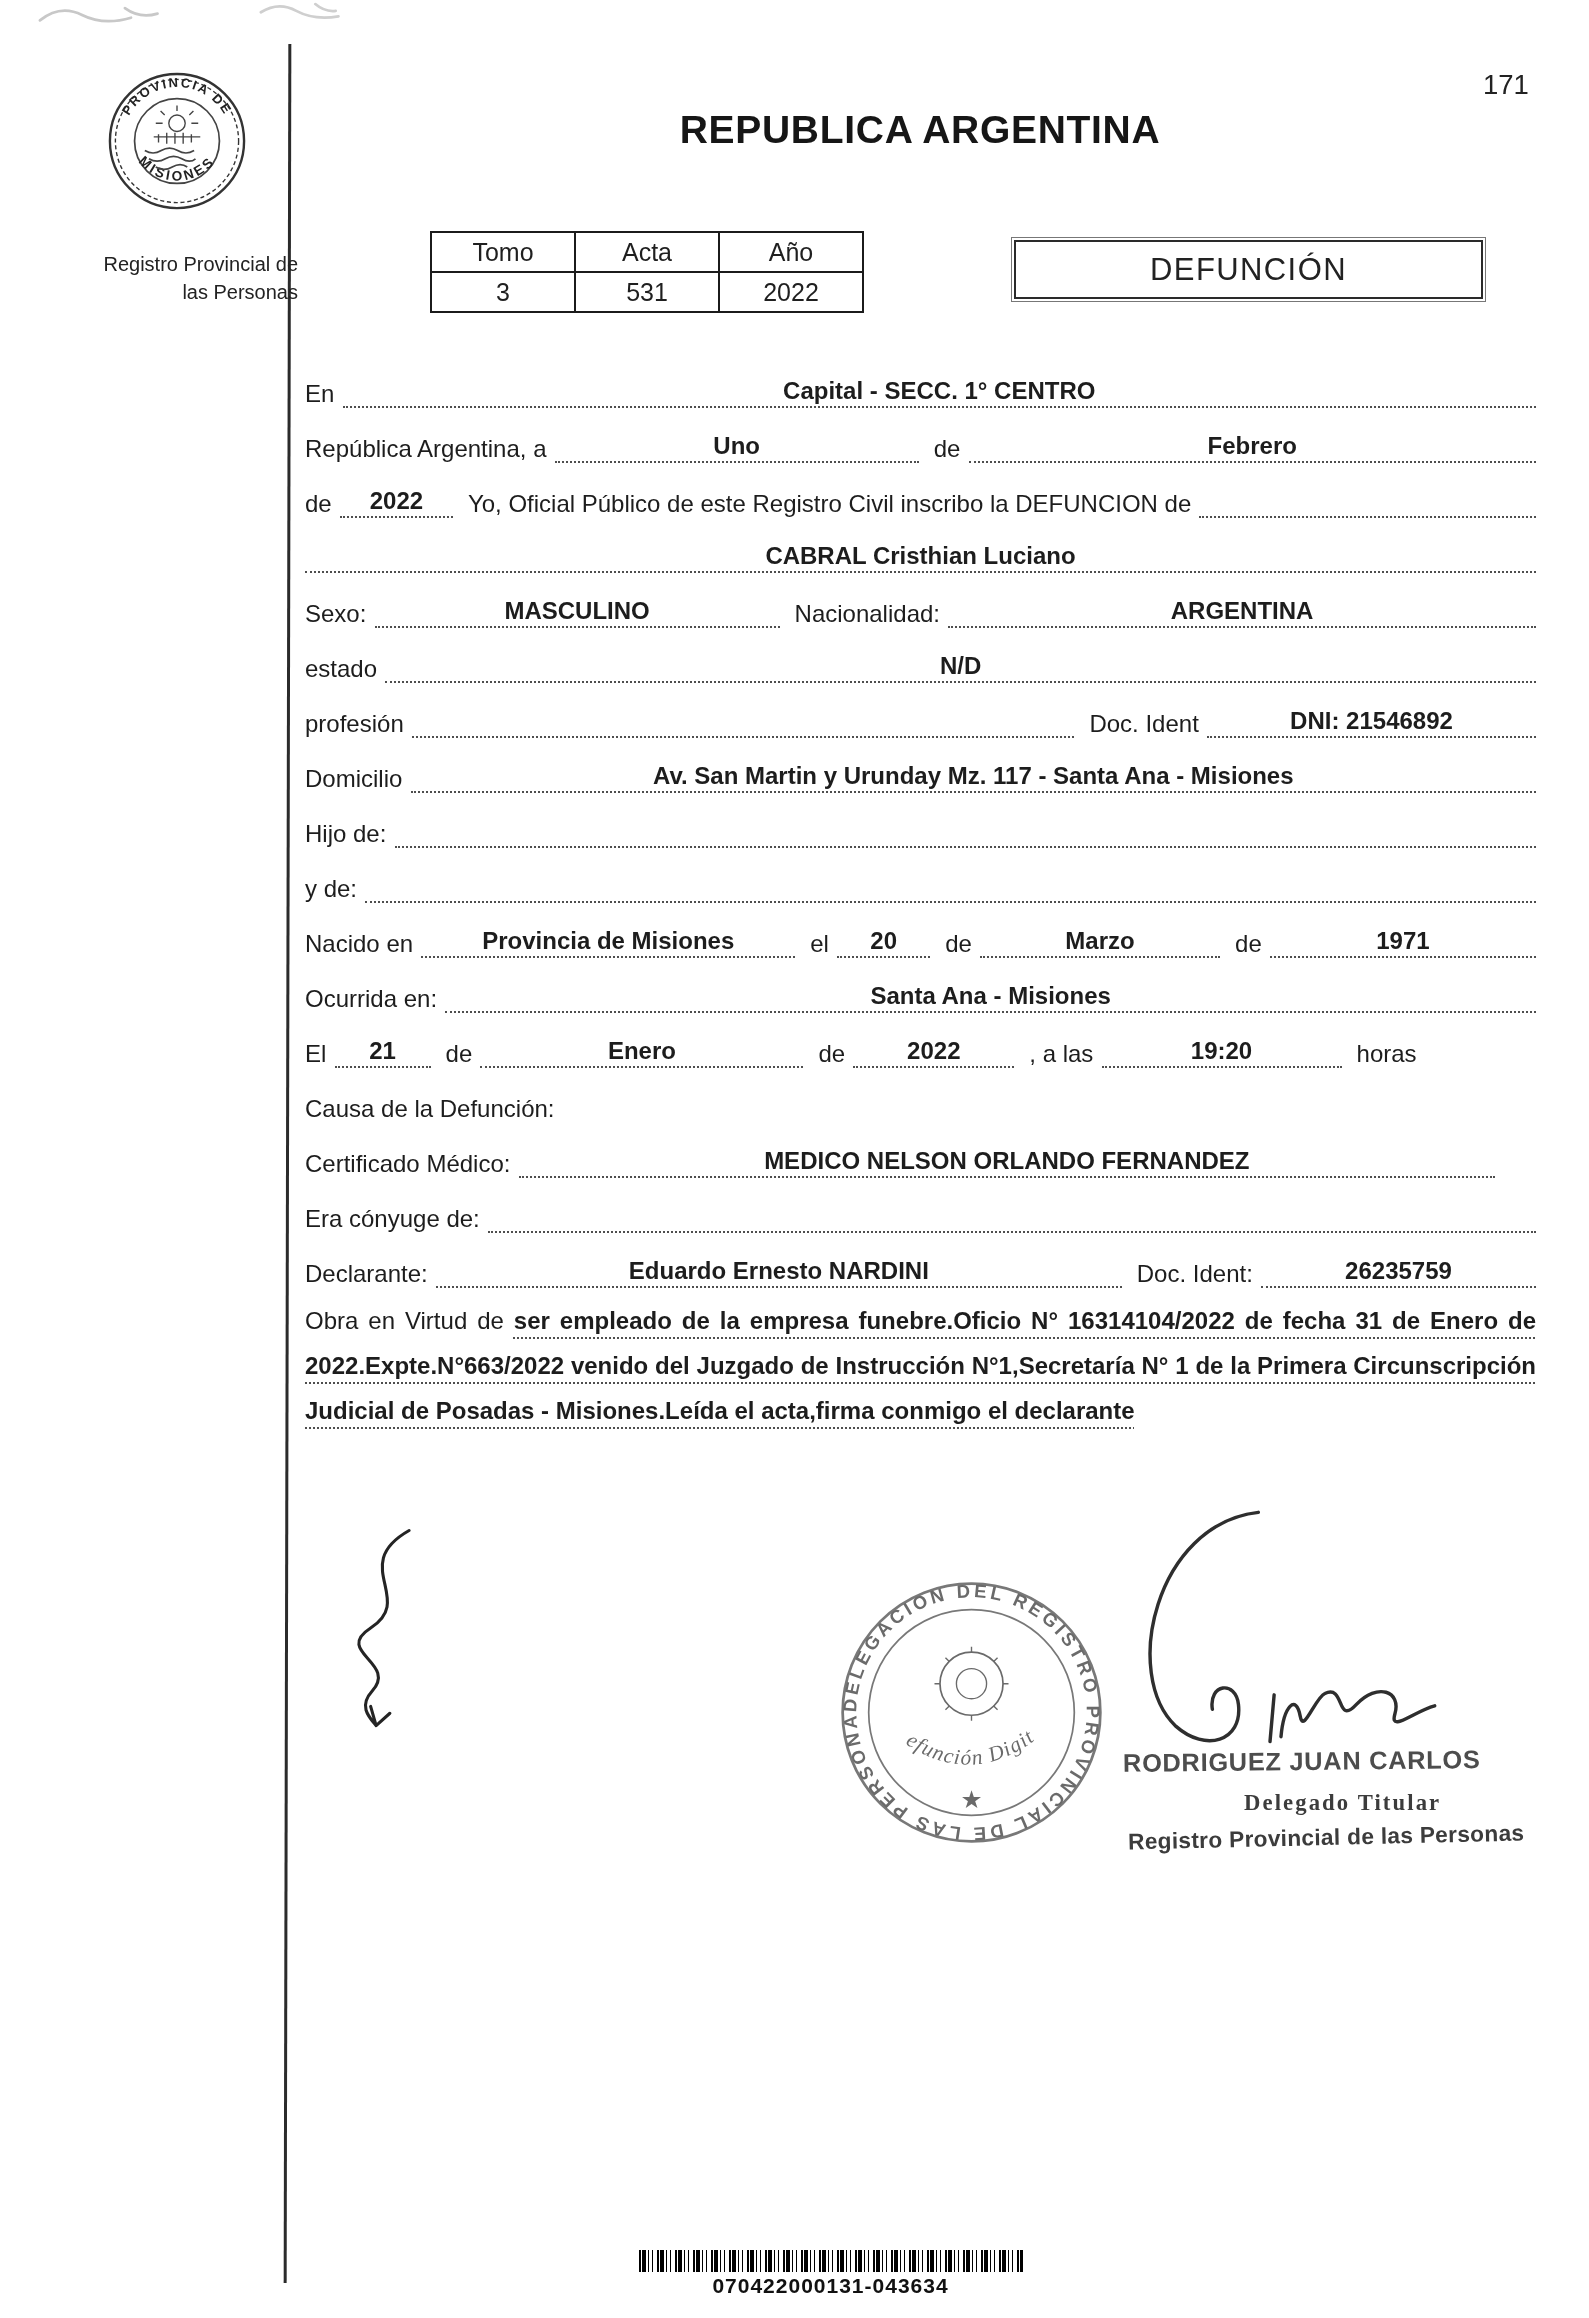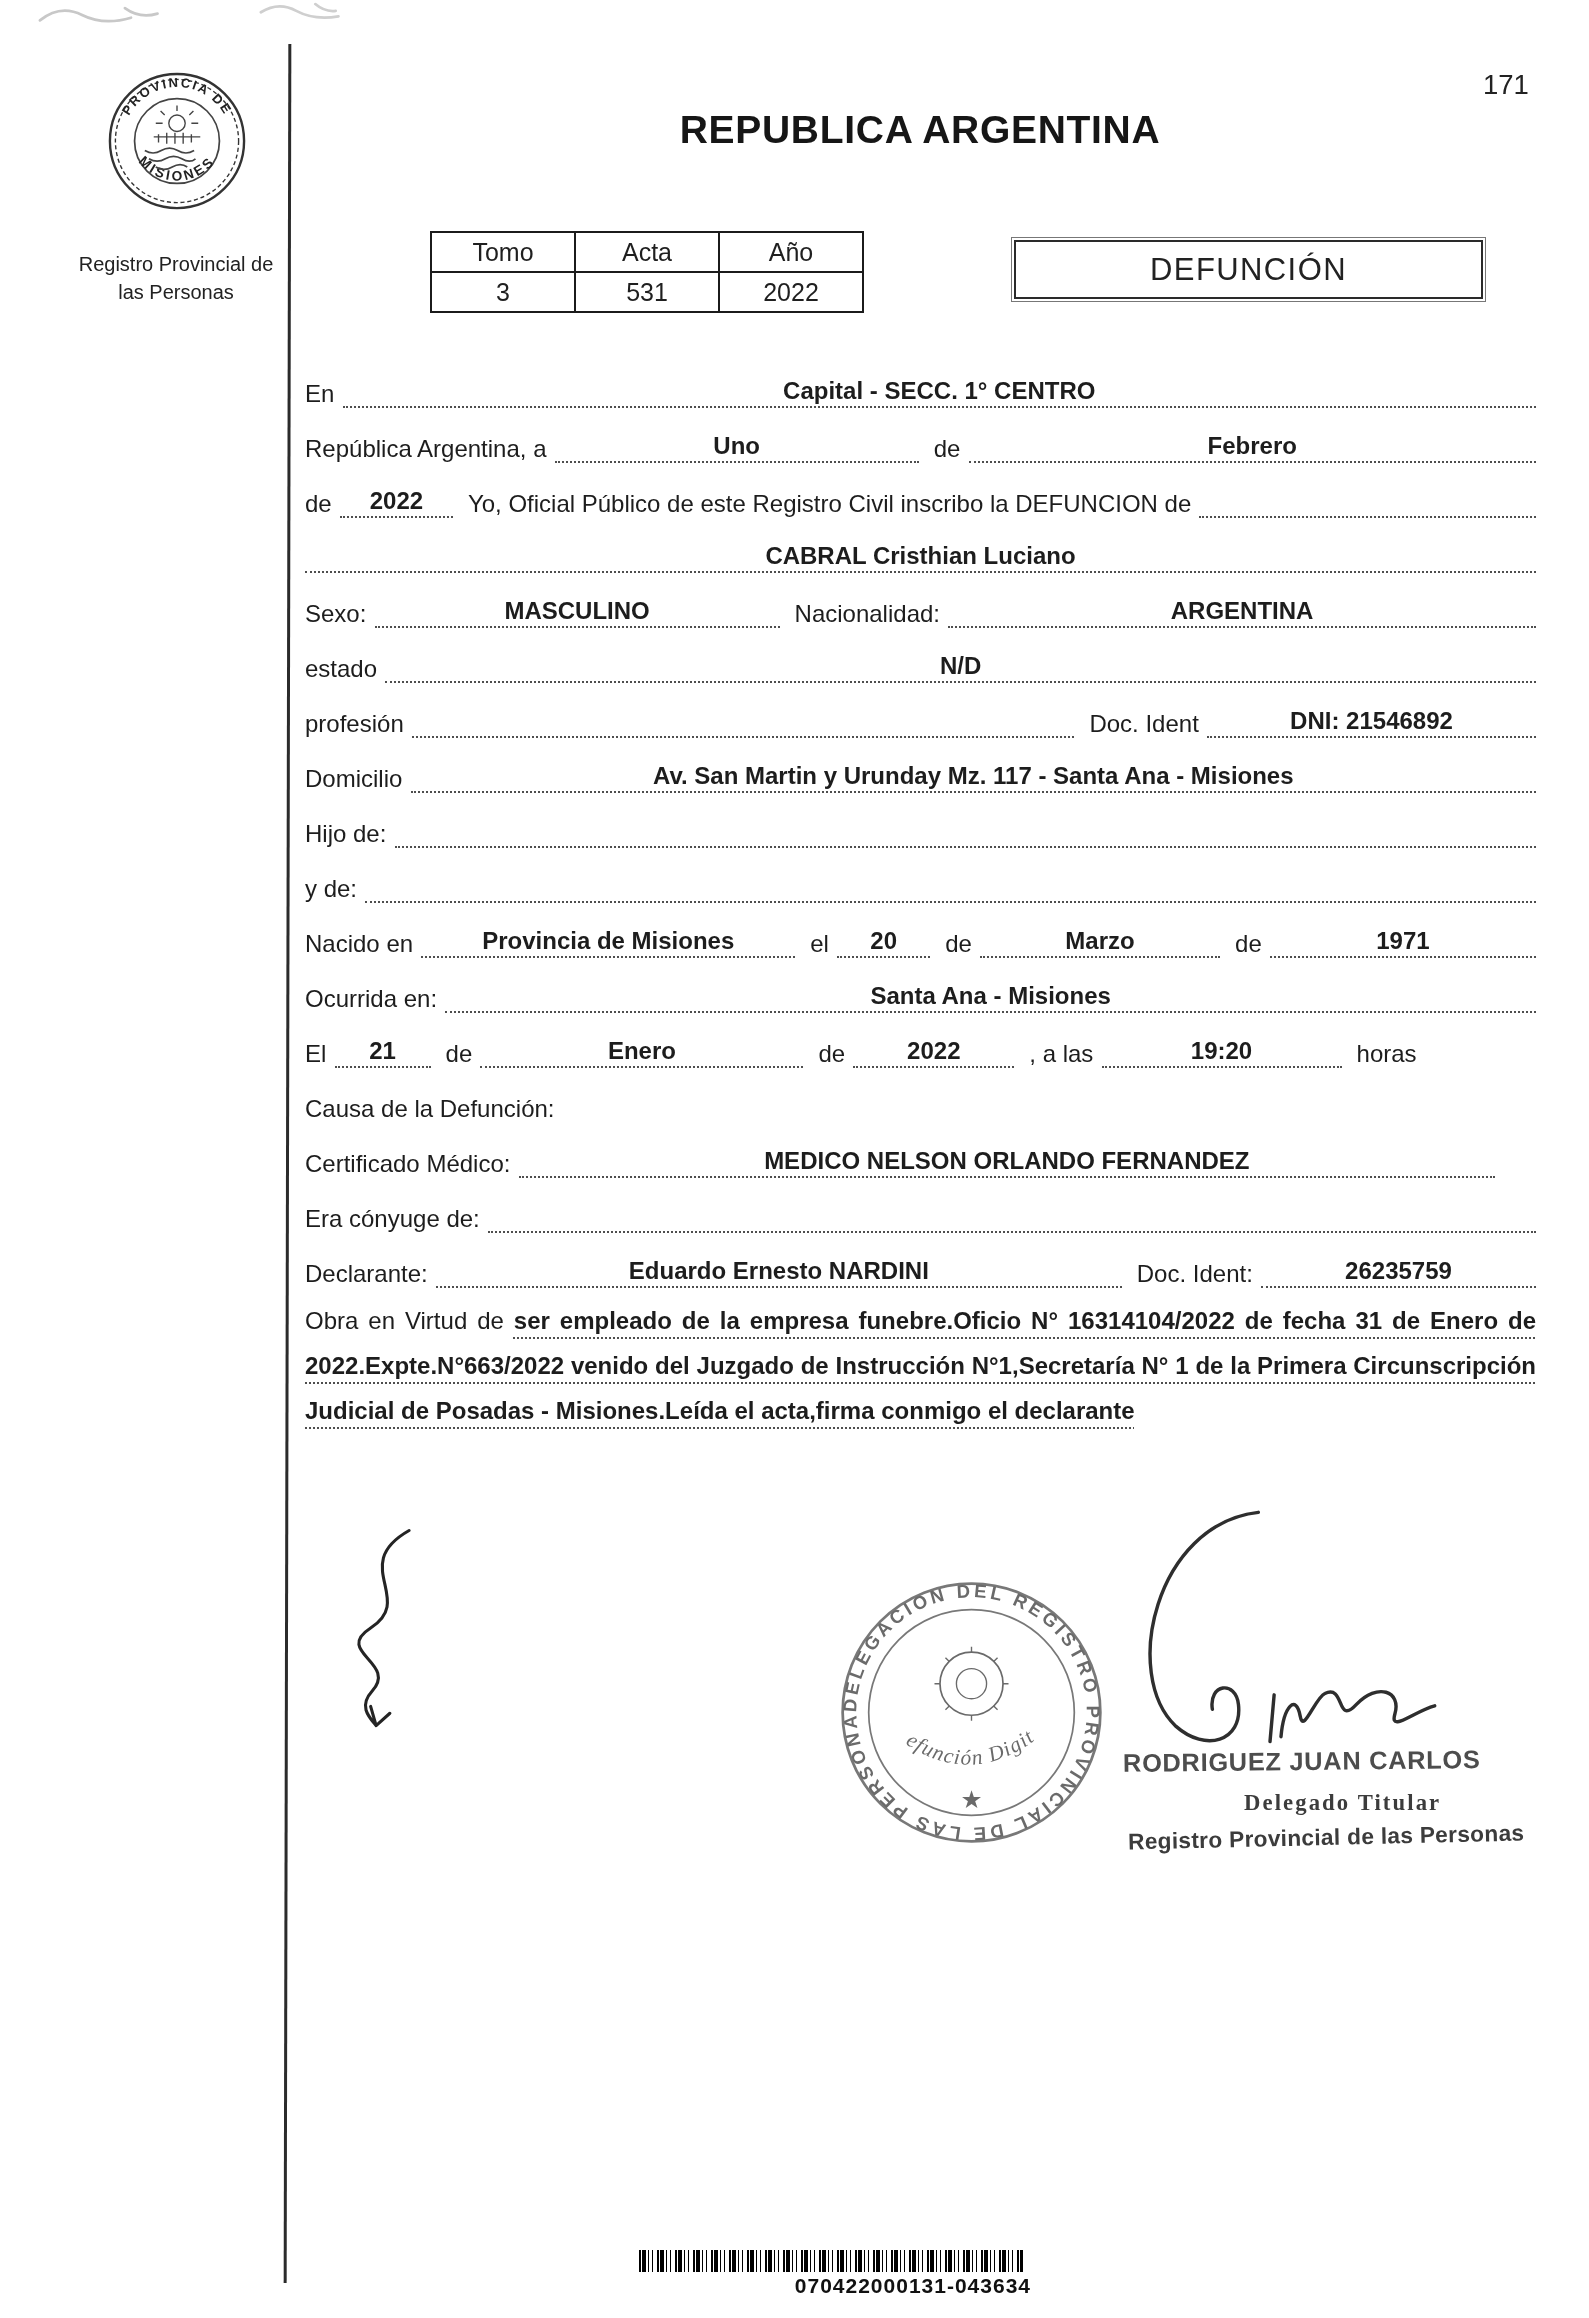--- a/index.html
+++ b/index.html
@@ -5,21 +5,21 @@
   * { margin:0; padding:0; box-sizing:border-box; }
   html,body { background:#e8e8e8; }
   body { font-family:"Liberation Sans", sans-serif; }
   .page {
     position:relative; width:1590px; height:2319px; background:#ffffff;
     color:#1f1f1f; overflow:hidden; margin:0 auto;
   }
   .vrule { position:absolute; left:286px; top:44px; width:2.7px; height:2239px; background:#2b2b2b; transform:rotate(0.12deg); }
   .page-number { position:absolute; left:1483px; top:69px; font-size:27.5px; color:#222; }
   .seal-wrap { position:absolute; left:102px; top:63px; }
-  .org-name { position:absolute; left:54px; top:250px; width:244px; text-align:center; font-size:20px; line-height:28px; color:#222; }
+  .org-name { position:absolute; left:54px; top:250px; width:244px; text-align:right; font-size:20px; line-height:28px; color:#222; }
   .doc-title { position:absolute; left:305px; top:108px; width:1230px; text-align:center; font-size:39px; font-weight:700; letter-spacing:0.7px; color:#161616; }
 
   .record-table { position:absolute; left:430px; top:231px; border-collapse:collapse; }
   .record-table td { border:2.1px solid #1b1b1b; width:144px; height:40px; text-align:center; font-size:25px; background:#fff; }
 
   .defuncion-box { position:absolute; left:1014px; top:240px; width:469px; height:59px; border:2.1px solid #2a2a2a; outline:0.7px solid #777; outline-offset:2.1px;
     display:flex; align-items:center; justify-content:center; font-size:31px; letter-spacing:1.4px; color:#222; }
 
   .form { position:absolute; left:305px; top:357px; width:1231px; font-size:24px; color:#1d1d1d; }
   .line { display:flex; align-items:flex-end; height:55px; padding-bottom:4.1px; }
@@ -36,21 +36,21 @@
   .flourish { position:absolute; left:321px; top:1525px; }
   .round-stamp { position:absolute; left:831px; top:1572px; opacity:0.92; }
   .signature { position:absolute; left:1097px; top:1500px; }
   .stamp-name { position:absolute; left:1123px; top:1747px; font-size:25.4px; font-weight:700; color:#4d4d4d; letter-spacing:0.7px; transform:rotate(-0.6deg); }
   .stamp-role { position:absolute; left:1244px; top:1790px; font-size:22.7px; font-weight:700; font-family:"Liberation Serif", serif; color:#3c3c3c; letter-spacing:2.1px; }
   .stamp-org { position:absolute; left:1128px; top:1824px; font-size:22.7px; font-weight:700; color:#3c3c3c; transform:rotate(-1.3deg); letter-spacing:0.3px; }
 
   .barcode-wrap { position:absolute; left:630px; top:2250px; width:401px; text-align:center; }
   .barcode-bars { height:22px; width:384px; margin:0 auto;
     background:repeating-linear-gradient(90deg,#000 0 2.1px,#fff 2.1px 3.4px,#000 3.4px 6.9px,#fff 6.9px 9px,#000 9px 10.3px,#fff 10.3px 13px,#000 13px 14.4px,#fff 14.4px 18px); }
-  .barcode-text { font-size:21px; font-weight:700; letter-spacing:1px; margin-top:2.1px; color:#111;text-align:right; }
+  .barcode-text { font-size:21px; font-weight:700; letter-spacing:1px; margin-top:2.1px; color:#111; }
 
   svg text { font-family:"Liberation Sans", sans-serif; }
   .stamp-italic { font-family:"Liberation Serif", serif; font-style:italic; }
 </style>
 </head>
 <body>
 
 <div class="page">
 
   <svg class="scribbles" width="357" height="34" viewBox="0 0 520 50">

